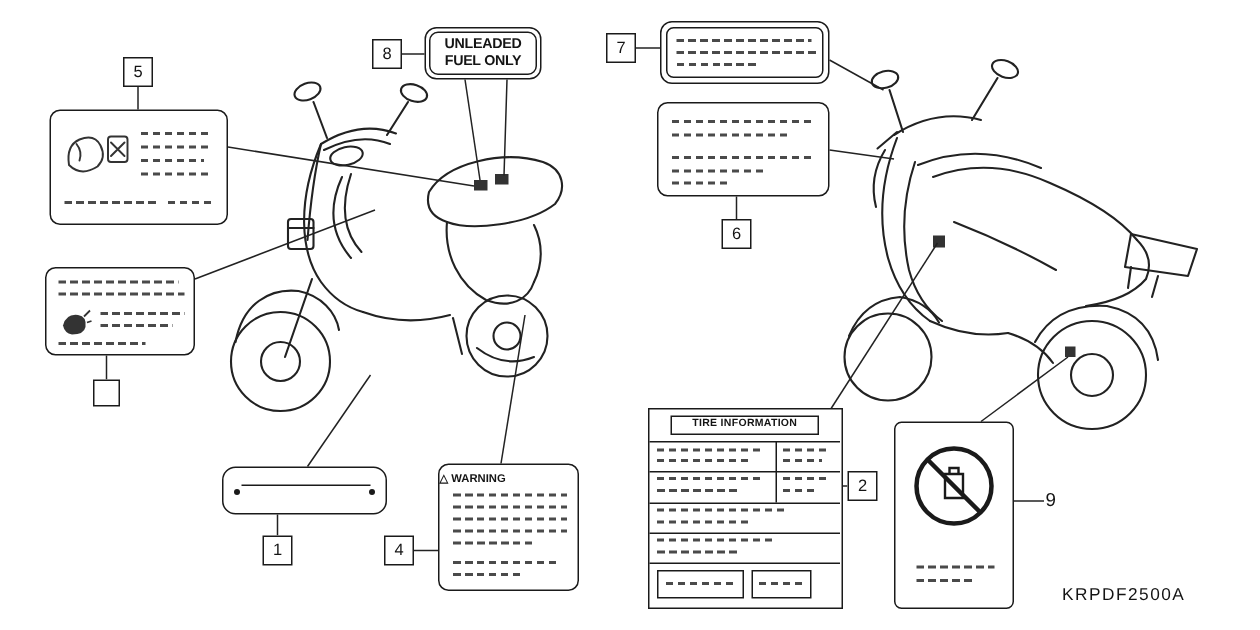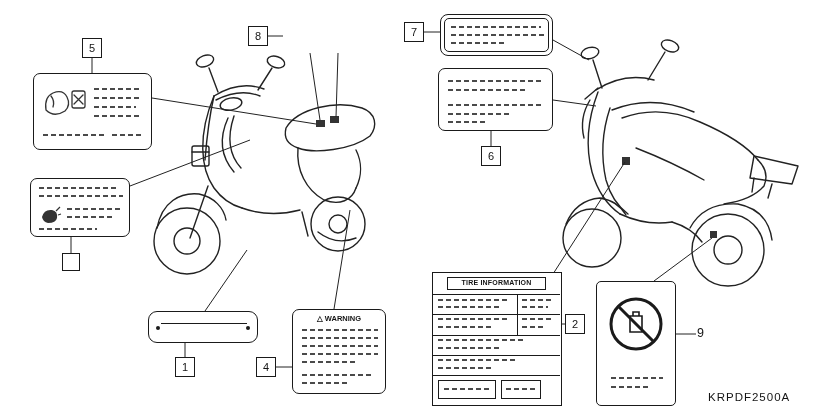--- a/index.html
+++ b/index.html
@@ -11,21 +11,21 @@
   .sq{position:absolute;width:20px;height:20px;border:1.3px solid #1a1a1a;background:#fff;box-sizing:border-box;
       display:flex;align-items:center;justify-content:center;font-size:11px;line-height:1;}
   .dash{position:absolute;height:2px;background:repeating-linear-gradient(90deg,#4a4a4a 0 5px,transparent 5px 8px);}
   .hline{position:absolute;height:1px;background:#1a1a1a;}
   .vline{position:absolute;width:1px;background:#1a1a1a;}
   .inner{position:absolute;border:1px solid #1a1a1a;border-radius:5px;box-sizing:border-box;}
   .dot{position:absolute;width:4px;height:4px;border-radius:50%;background:#1a1a1a;}
   .cell{position:absolute;border:1px solid #1a1a1a;box-sizing:border-box;background:#fff;}
   .fuel-text{position:absolute;left:0;right:0;top:5px;text-align:center;font-weight:bold;
              font-size:9.5px;line-height:11px;letter-spacing:-0.2px;}
-  .warn-head{position:absolute;left:0;right:0;top:4px;text-align:center;font-weight:bold;font-size:7.5px;}
+  .warn-head{position:absolute;left:0;right:0;top:4px;text-align:left;font-weight:bold;font-size:7.5px;}
   .tire-title{position:absolute;left:14px;top:4px;width:99px;height:13px;border:1px solid #1a1a1a;
               box-sizing:border-box;text-align:center;font-size:7px;font-weight:bold;line-height:10px;letter-spacing:.2px;}
   .num9{position:absolute;left:697px;top:326px;font-size:12.5px;}
   .code{position:absolute;left:708px;top:391px;font-size:11.5px;letter-spacing:1px;}
 </style>
 </head>
 <body>
 
 <div id="stage">
 
@@ -165,20 +165,27 @@
     <div class="dash" style="left:9px;top:35px;width:76px;"></div>
     <div class="dash" style="left:9px;top:43px;width:76px;"></div>
     <div class="dash" style="left:9px;top:51px;width:55px;"></div>
     <div class="dash" style="left:9px;top:64px;width:70px;"></div>
     <div class="dash" style="left:9px;top:72px;width:46px;"></div>
   </div>
   <div class="sq" style="left:256px;top:357px;">
       <span>4</span>
     </div>
 
+  <div class="lbox" style="left:283px;top:18px;width:78px;height:35px;border-radius:8px;">
+    <div class="inner" style="left:2px;top:2px;right:2px;bottom:2px;border-radius:6px;"></div>
+    <div class="fuel-text">
+      <div>UNLEADED</div>
+      <div>FUEL ONLY</div>
+    </div>
+  </div>
   <div class="sq" style="left:248px;top:26px;">
       <span>8</span>
     </div>
 
   <div class="lbox" style="left:440px;top:14px;width:113px;height:42px;border-radius:8px;">
     <div class="inner" style="left:3px;top:3px;right:3px;bottom:3px;border-radius:5px;"></div>
     <div class="dash" style="left:10px;top:11px;width:90px;"></div>
     <div class="dash" style="left:10px;top:19px;width:93px;"></div>
     <div class="dash" style="left:10px;top:27px;width:55px;"></div>
   </div>

